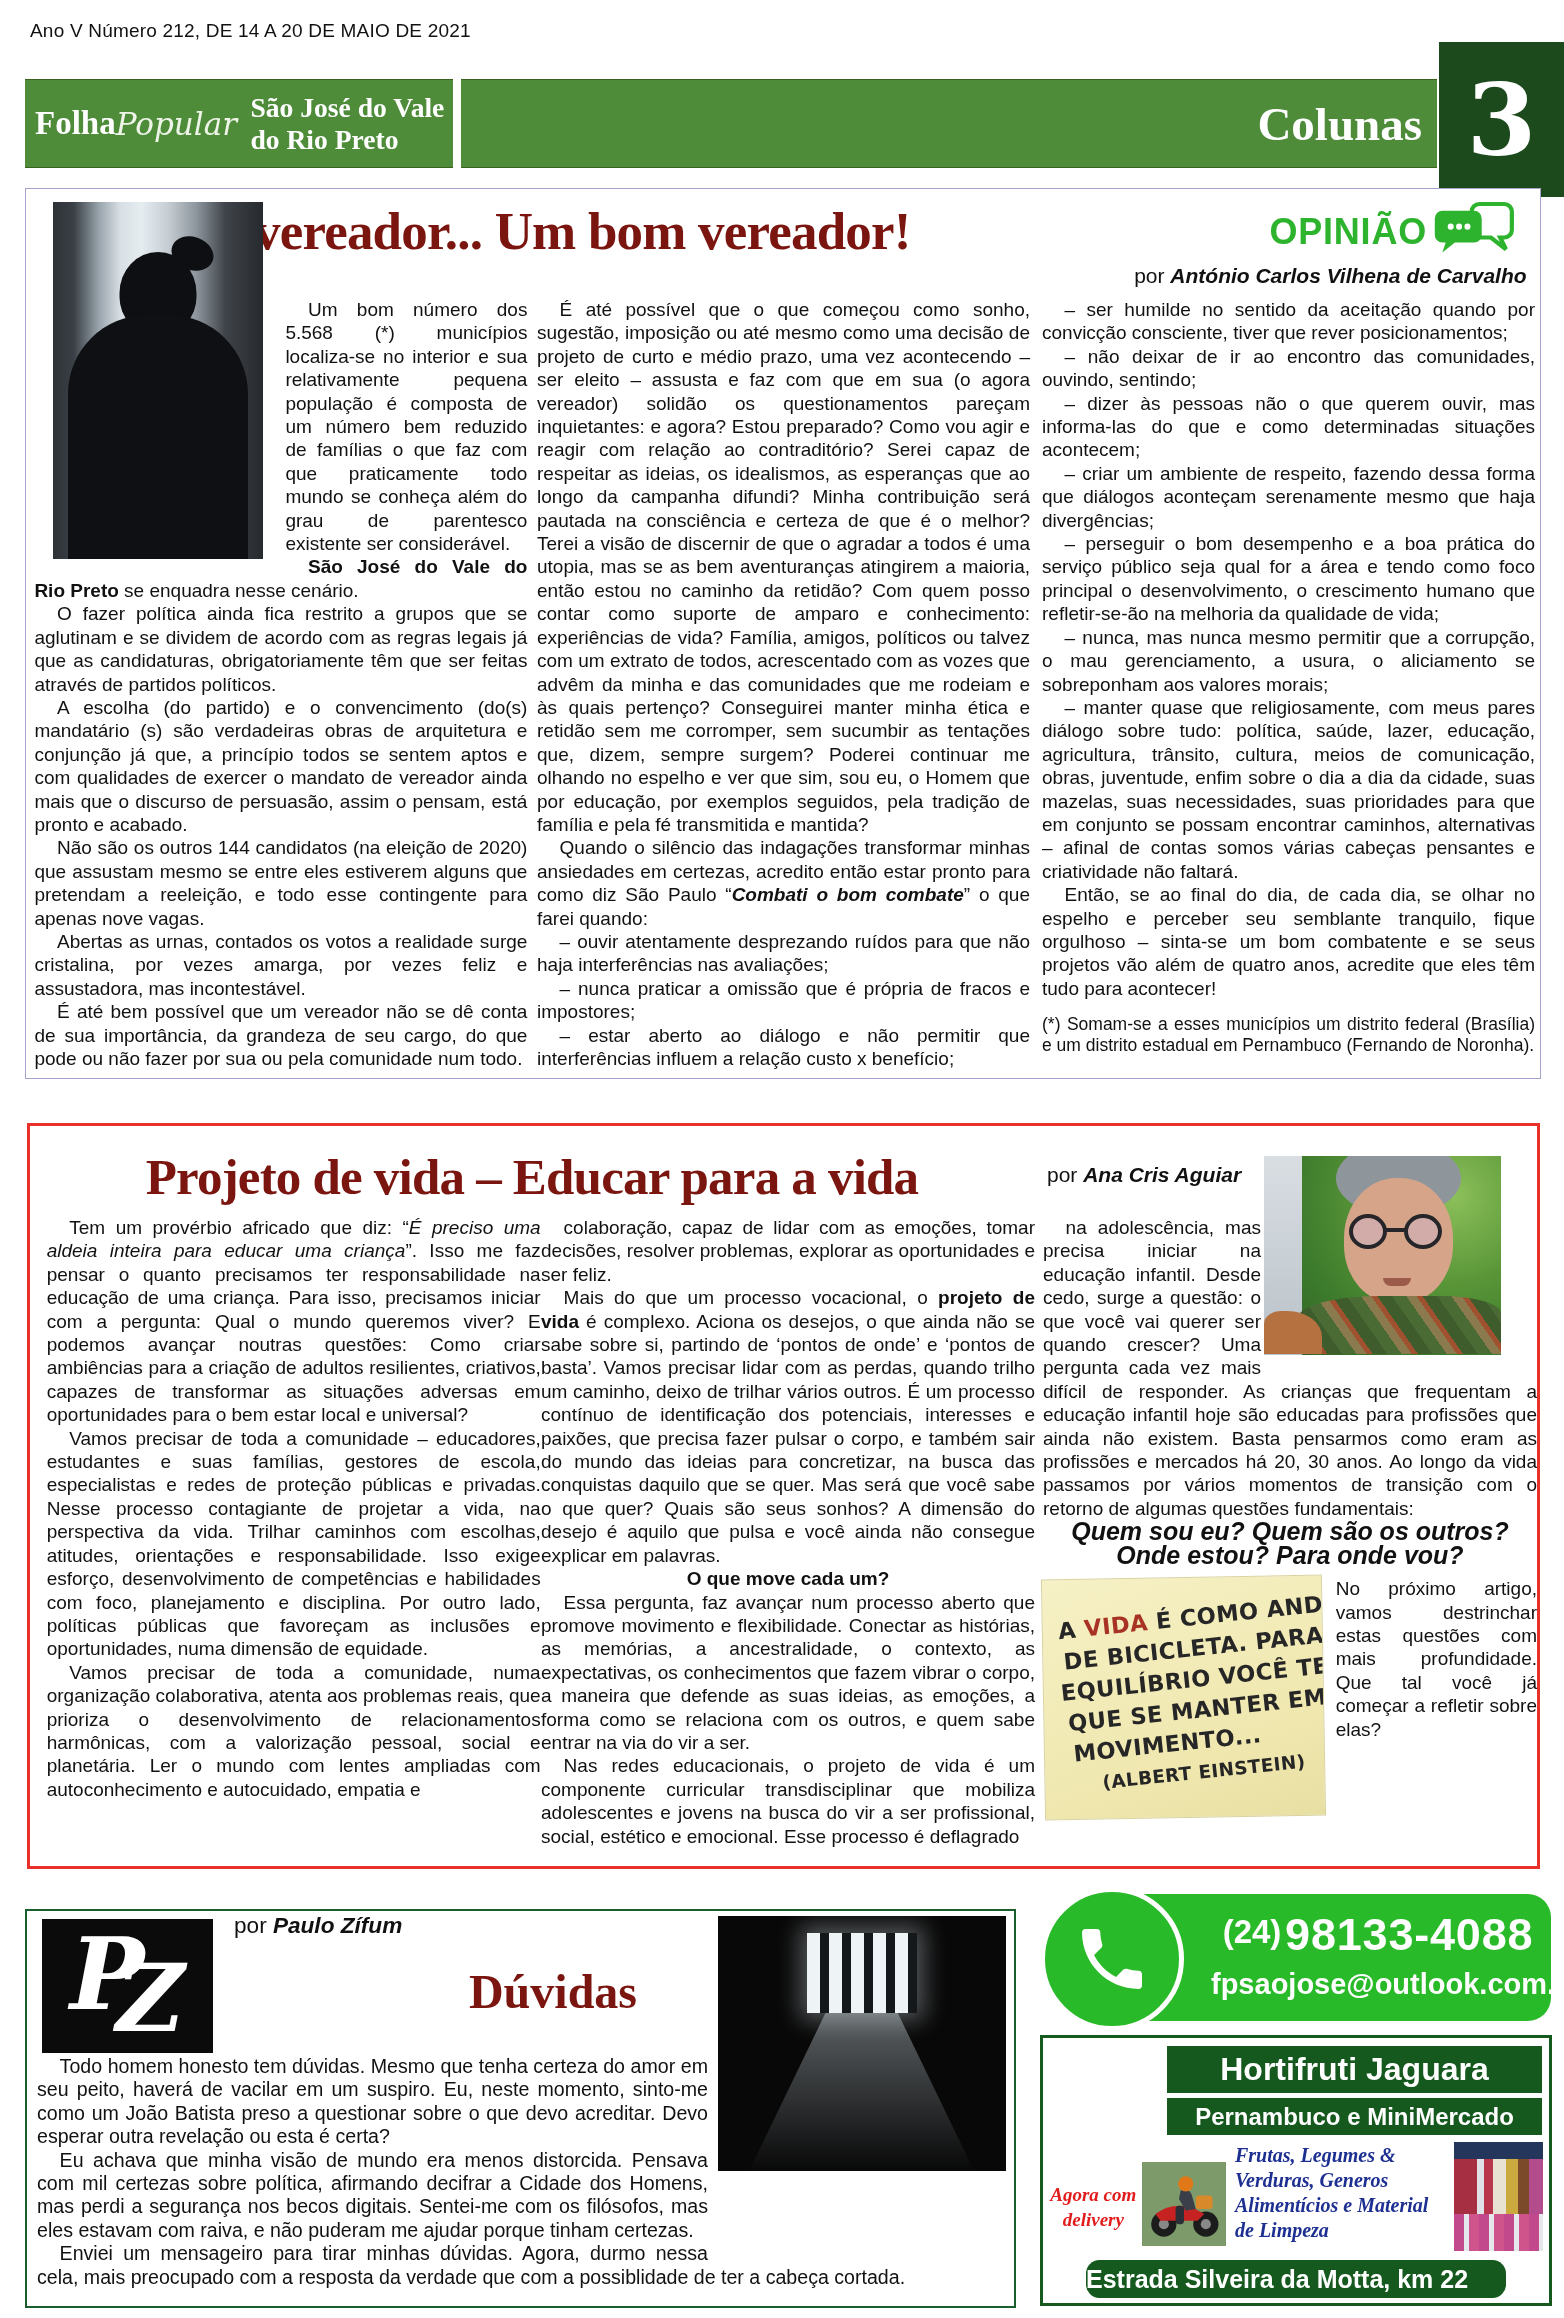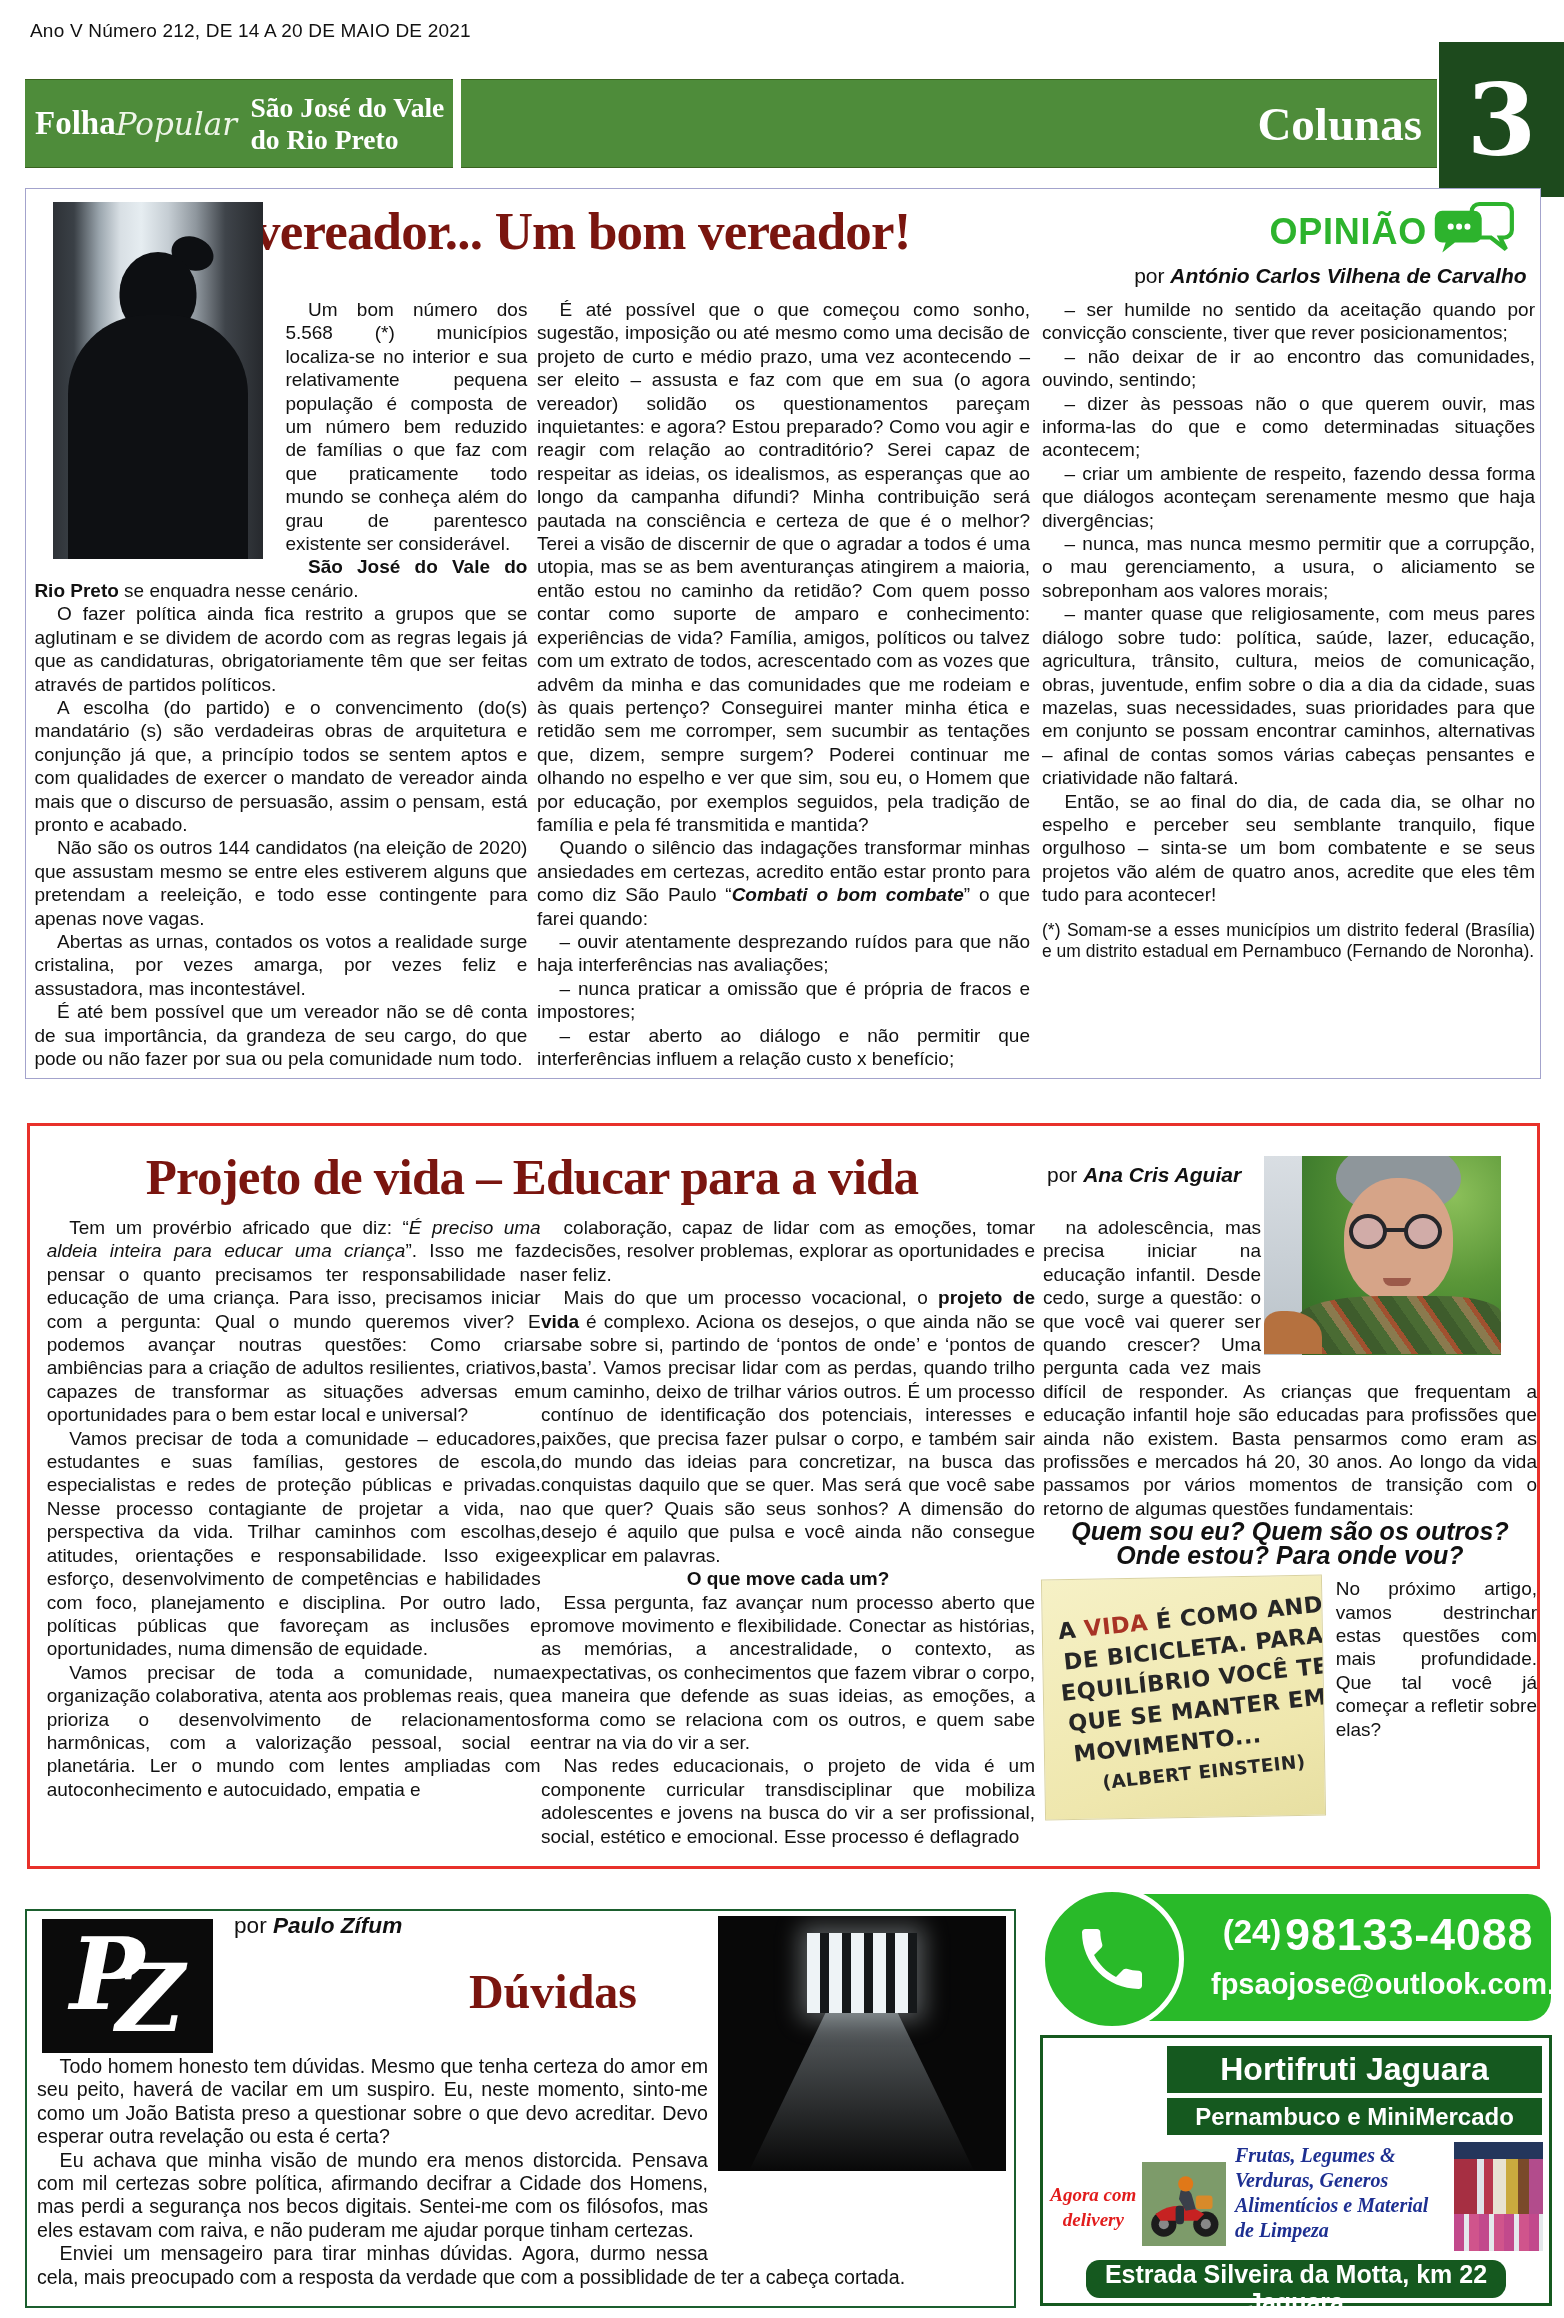--- a/index.html
+++ b/index.html
@@ -110,21 +110,21 @@
                  font-family:"Liberation Serif", serif; font-style:italic; font-weight:bold; font-size:19px; line-height:25px; }
   .ad-moto { position:absolute; left:99px; top:124px; width:84px; height:84px; background:#7d9b6a; }
   .ad-products { position:absolute; left:192px; top:105px; width:212px; text-align:left; color:#1d2f91;
                  font-family:"Liberation Serif", serif; font-style:italic; font-weight:bold; font-size:20px; line-height:25px; }
   .ad-photo { position:absolute; left:411px; top:104px; width:89px; height:109px;
               background: linear-gradient(180deg,#24365c 0 16%, transparent 16%),
                           linear-gradient(90deg,#a62f42 0 26%, #dfe3e8 26% 34%, #b8374c 34% 44%, #e8e2d2 44% 58%, #caa93e 58% 72%, #7a4a2a 72% 84%, #b24c8c 84% 100%); }
   .ad-photo::after { content:""; position:absolute; left:0; bottom:0; width:100%; height:34%;
               background:repeating-linear-gradient(90deg,#c2498c 0 10px,#e4e8ec 10px 15px,#d0548c 15px 25px); }
   .ad-address { position:absolute; left:43px; top:222px; width:420px; height:38px; background:#15591f; color:#fff;
-                border-radius:13.4px; font-weight:bold; font-size:25px; line-height:28px; text-align:center; }
+                border-radius:13.4px; font-weight:bold; font-size:25px; line-height:38px; }
 </style>
 </head>
 <body>
 
 <div class="page">
 
   <div class="edition">Ano V Número 212, DE 14 A 20 DE MAIO DE 2021</div>
   <div class="gb-left">
     <span class="brand-folha">Folha</span>
     <span class="brand-popular">Popular</span>
@@ -174,20 +174,21 @@
       <p>– ouvir atentamente desprezando ruídos para que não haja interferências nas avaliações;</p>
       <p>– nunca praticar a omissão que é própria de fracos e impostores;</p>
       <p>– estar aberto ao diálogo e não permitir que interferências influem a relação custo x benefício;</p>
     </div>
 
     <div class="col b1col c3a">
       <p>– ser humilde no sentido da aceitação quando por convicção consciente, tiver que rever posicionamentos;</p>
       <p>– não deixar de ir ao encontro das comunidades, ouvindo, sentindo;</p>
       <p>– dizer às pessoas não o que querem ouvir, mas informa-las do que e como determinadas situações acontecem;</p>
       <p>– criar um ambiente de respeito, fazendo dessa forma que diálogos aconteçam serenamente mesmo que haja divergências;</p>
+      <p>– perseguir o bom desempenho e a boa prática do serviço público seja qual for a área e tendo como foco principal o desenvolvimento, o crescimento humano que refletir-se-ão na melhoria da qualidade de vida;</p>
       <p>– nunca, mas nunca mesmo permitir que a corrupção, o mau gerenciamento, a usura, o aliciamento se sobreponham aos valores morais;</p>
       <p>– manter quase que religiosamente, com meus pares diálogo sobre tudo: política, saúde, lazer, educação, agricultura, trânsito, cultura, meios de comunicação, obras, juventude, enfim sobre o dia a dia da cidade, suas mazelas, suas necessidades, suas prioridades para que em conjunto se possam encontrar caminhos, alternativas – afinal de contas somos várias cabeças pensantes e criatividade não faltará.</p>
       <p>Então, se ao final do dia, de cada dia, se olhar no espelho e perceber seu semblante tranquilo, fique orgulhoso – sinta-se um bom combatente e se seus projetos vão além de quatro anos, acredite que eles têm tudo para acontecer!</p>
       <p class="footnote">(*) Somam-se a esses municípios um distrito federal (Brasília) e um distrito estadual em Pernambuco (Fernando de Noronha).</p>
     </div>
   </section>
 
   <section class="box2">
     <h1 class="headline title2">Projeto de vida – Educar para a vida</h1>
     <div class="byline byline2">

